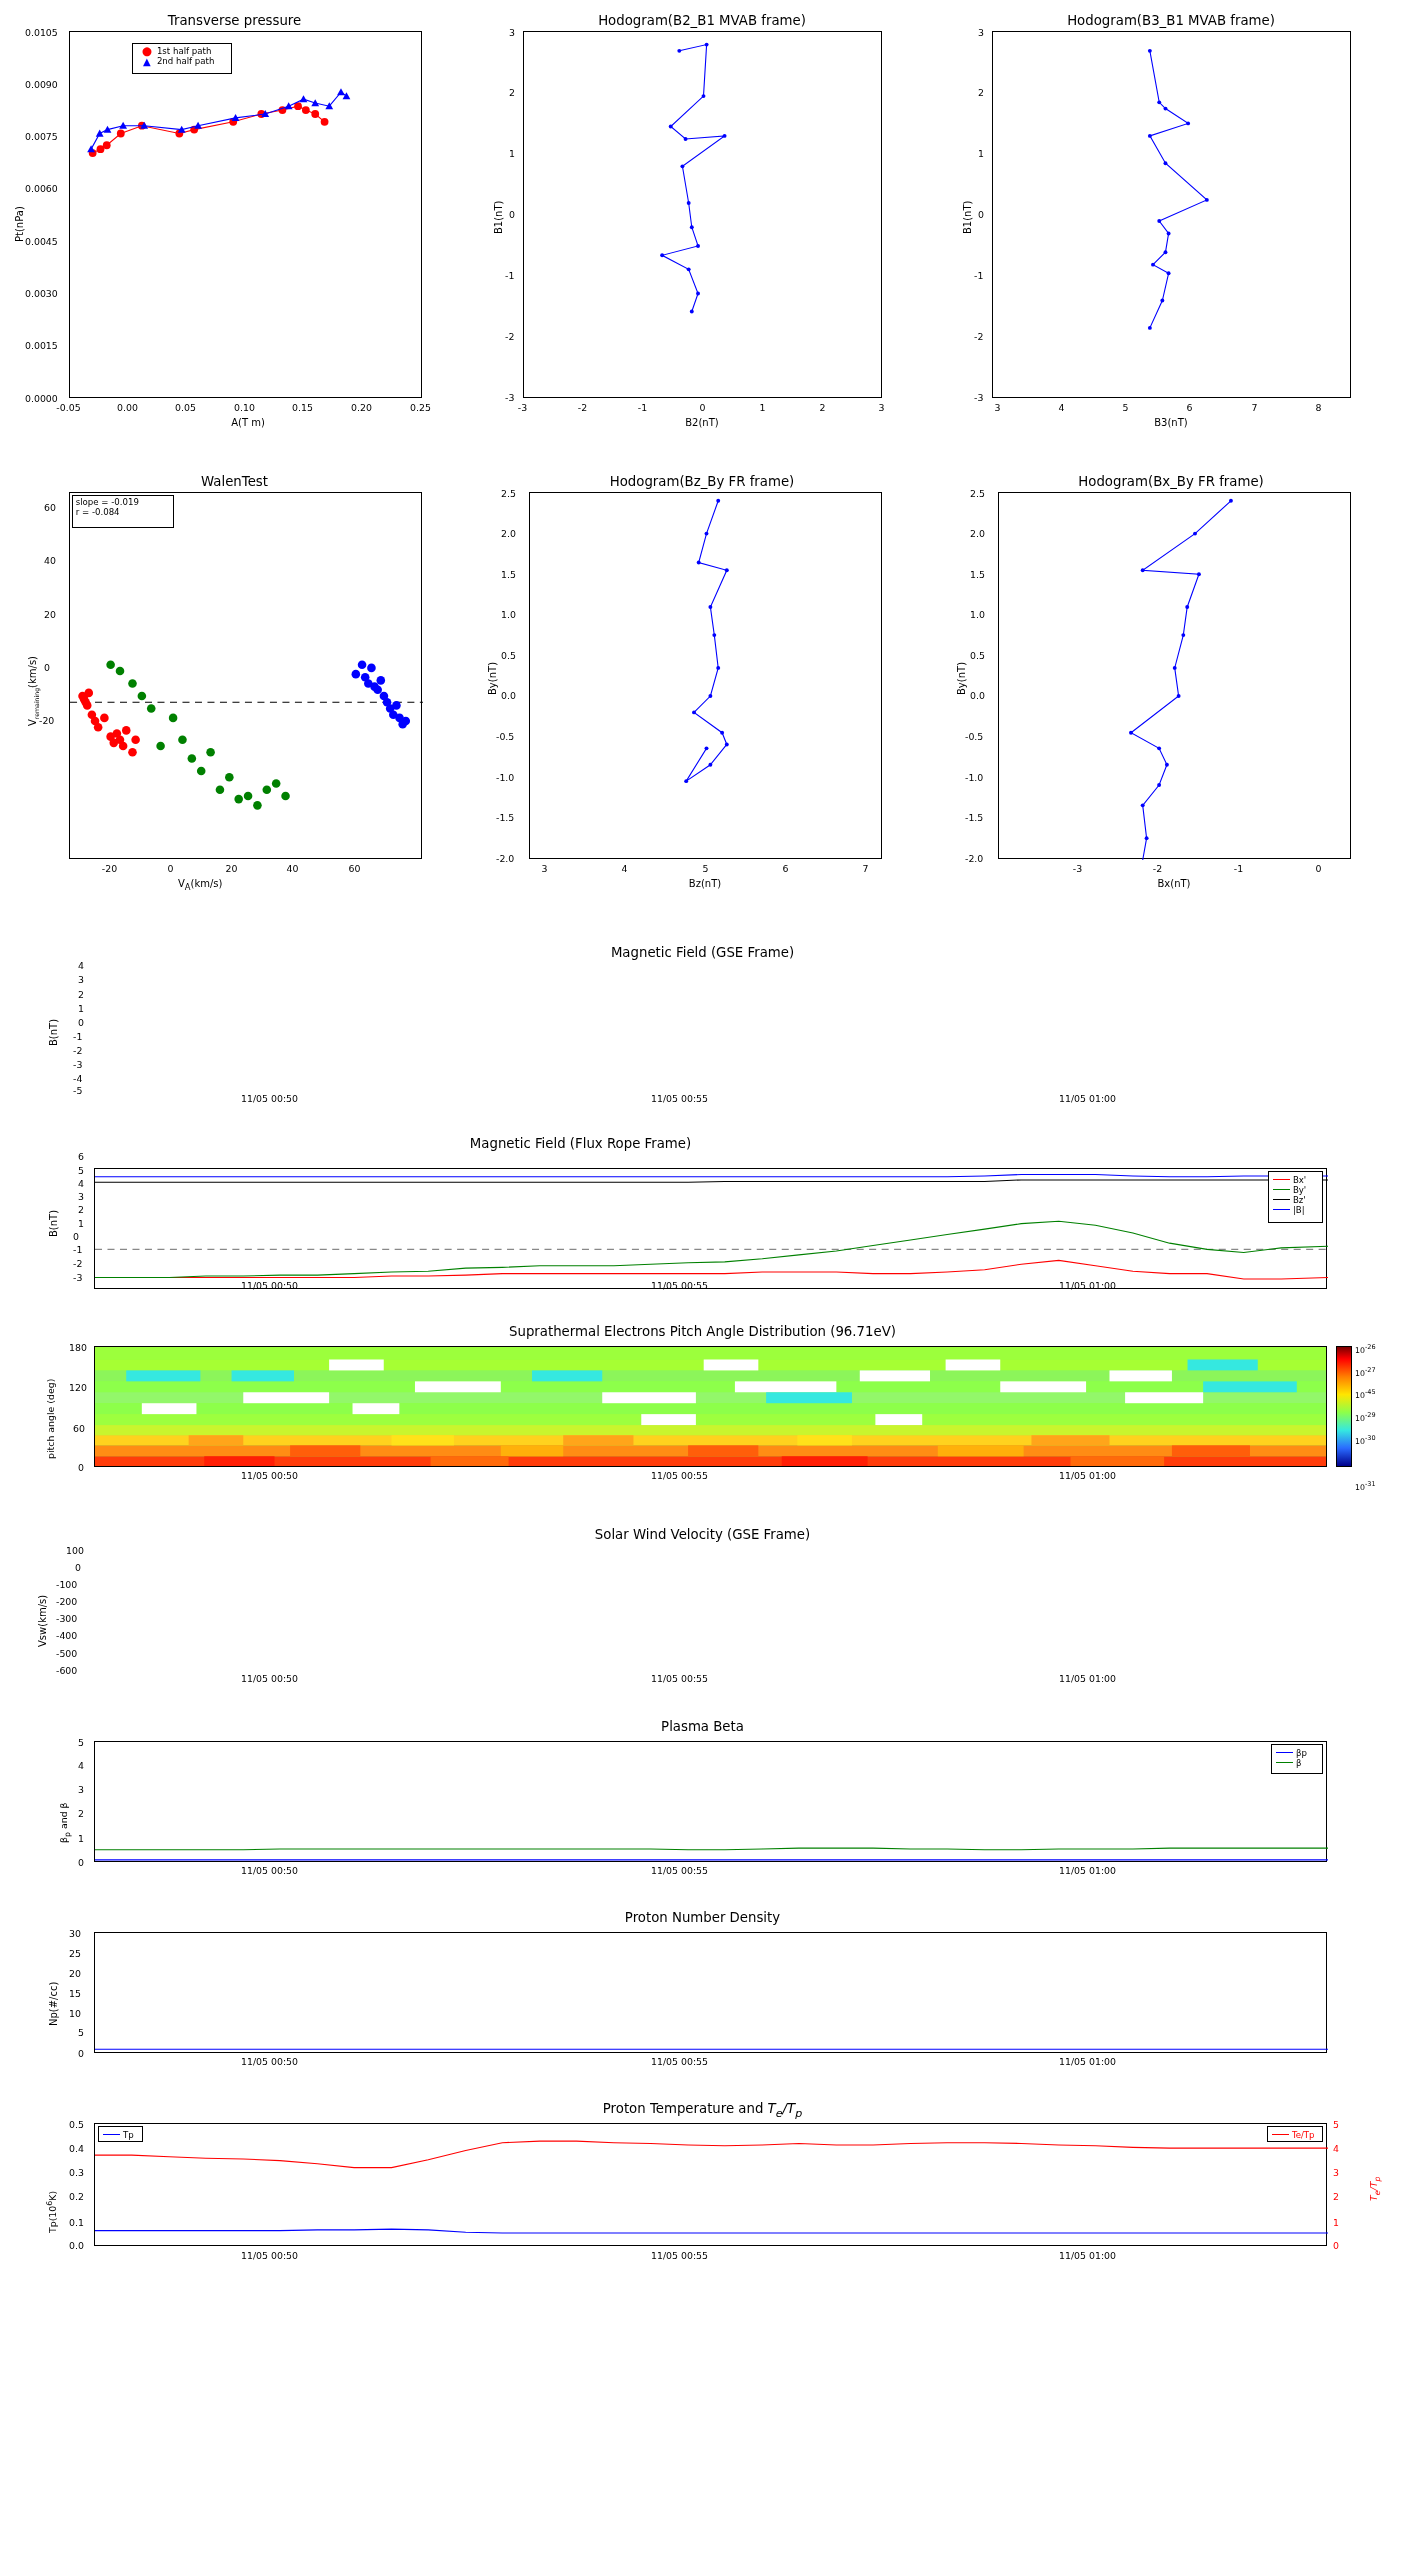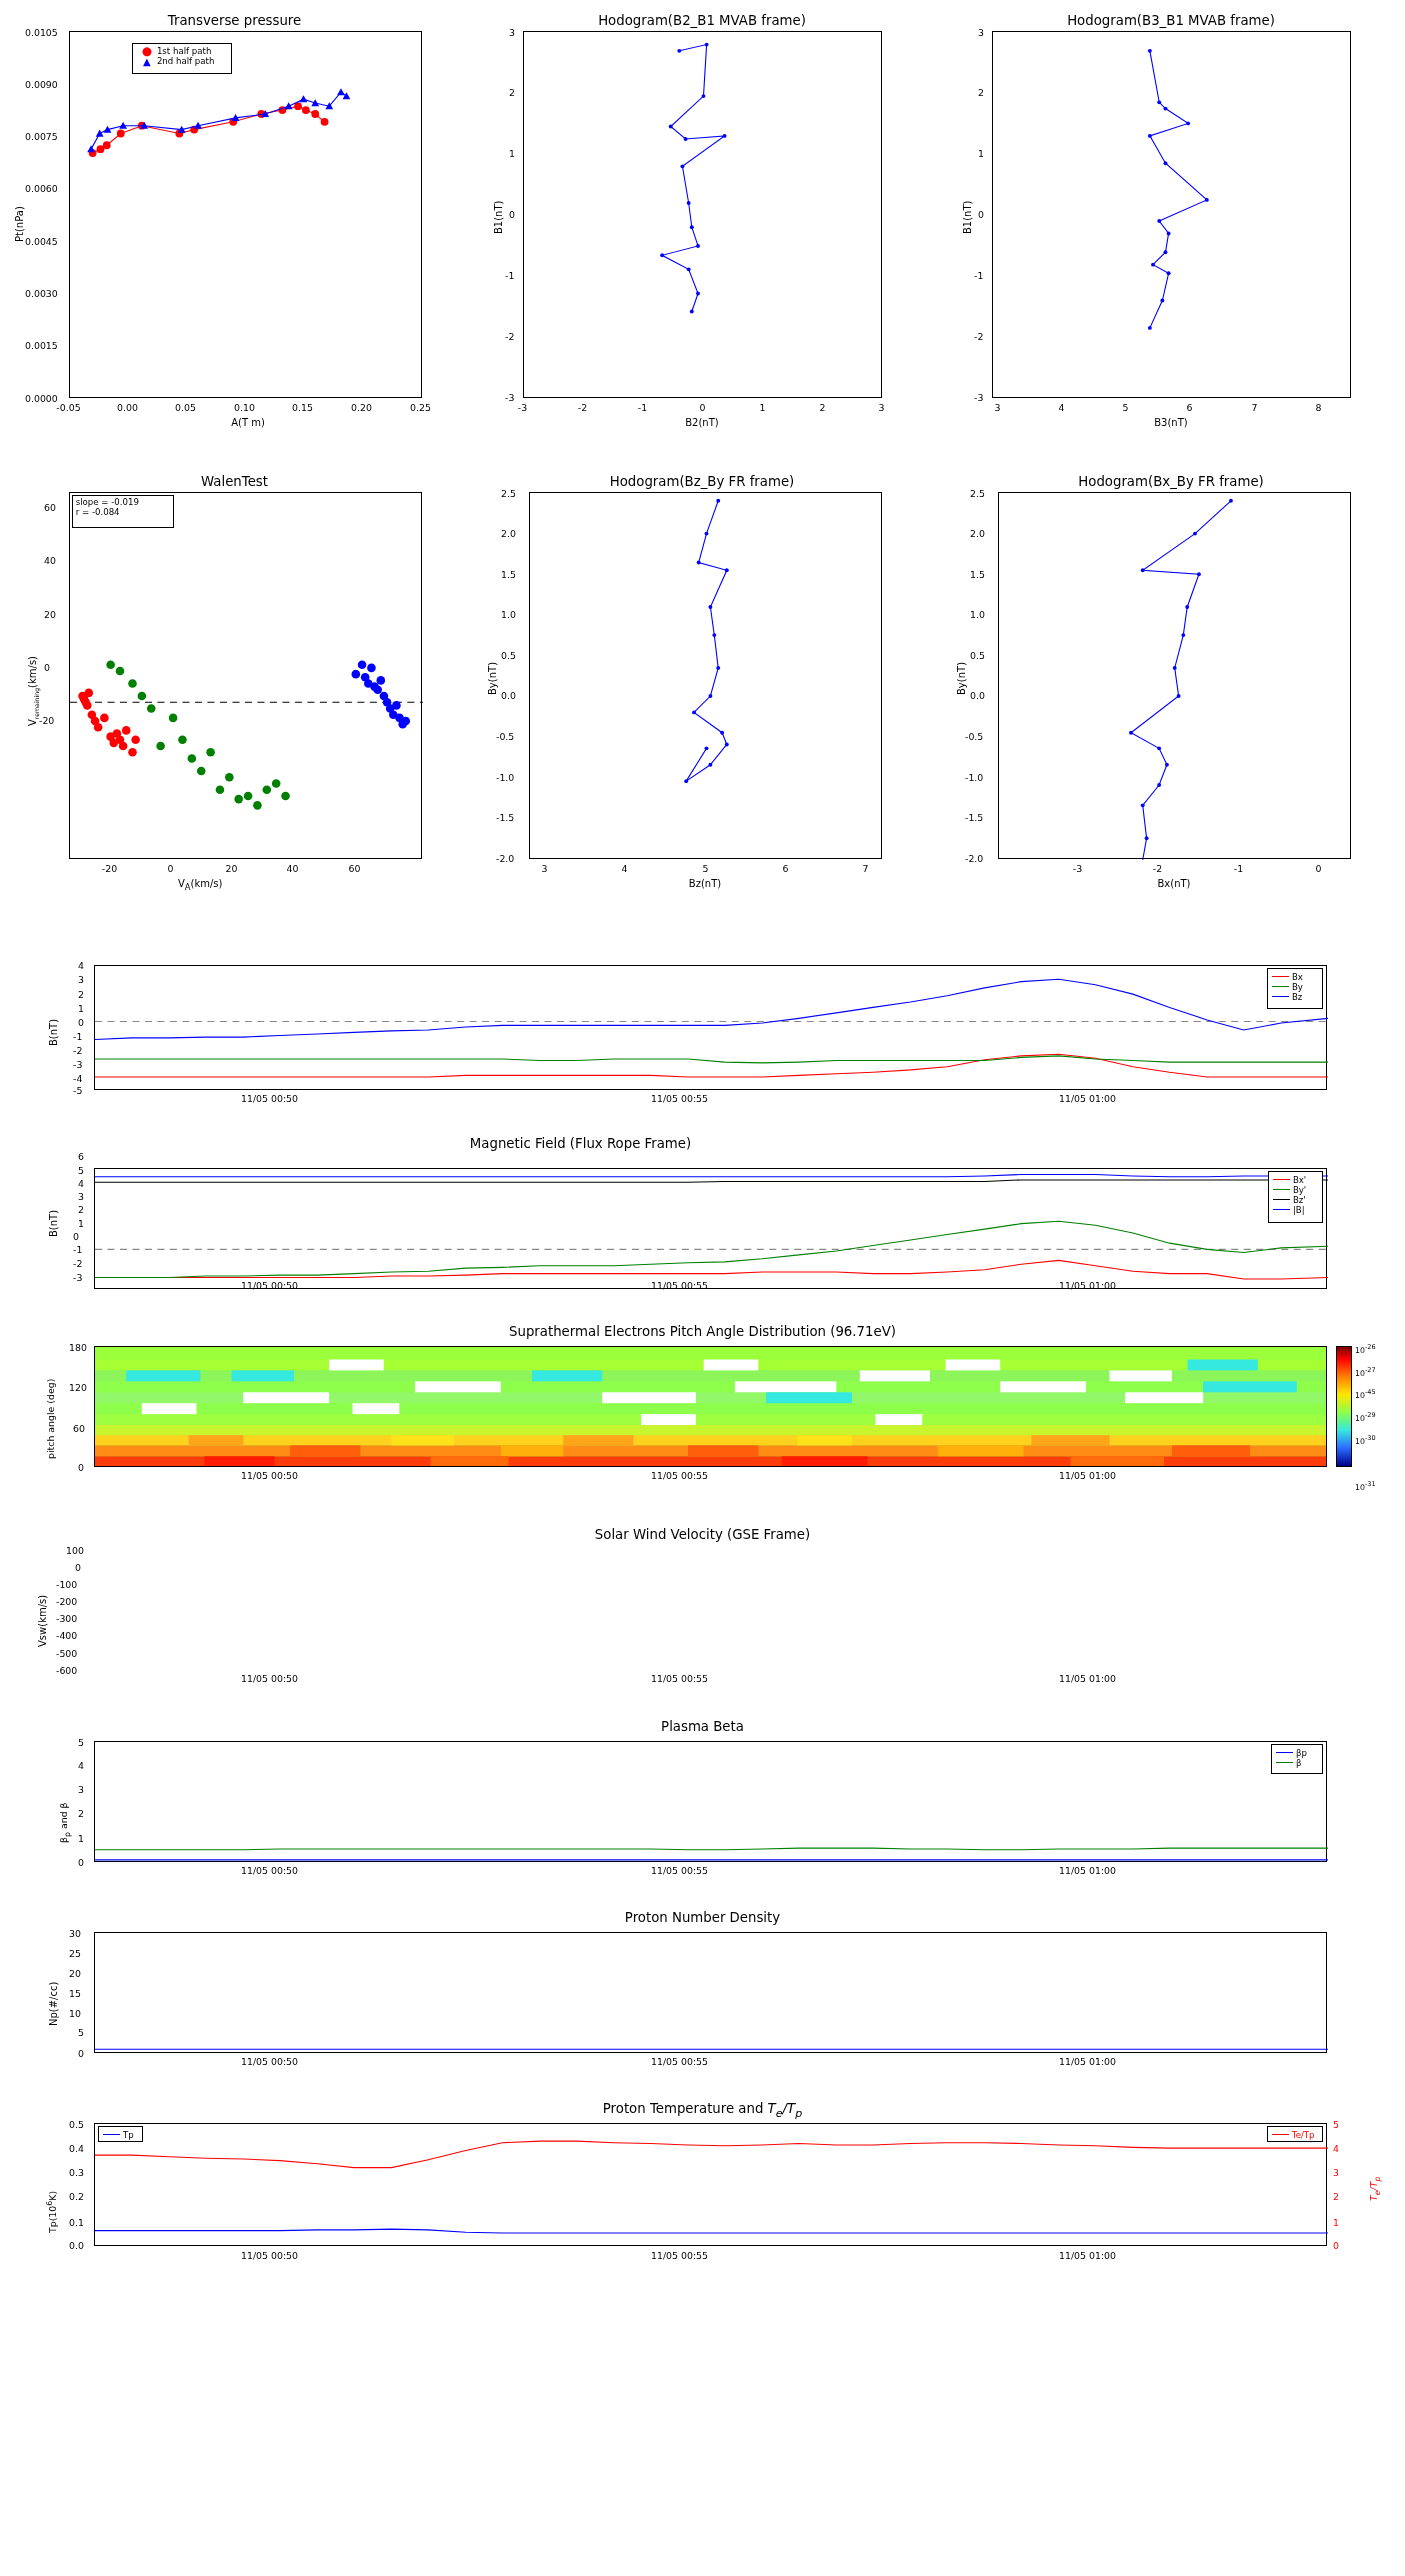--- a/index.html
+++ b/index.html
@@ -342,42 +342,21 @@
     <div class="tick" style="left:28px;top:392px;">-2.0</div>
     <div class="tickx" style="left:125px;top:402px;width:31px;">-3</div>
     <div class="tickx" style="left:205px;top:402px;width:31px;">-2</div>
     <div class="tickx" style="left:286px;top:402px;width:31px;">-1</div>
     <div class="tickx" style="left:366px;top:402px;width:31px;">0</div>
     <div class="xlabel" style="left:159px;top:417px;width:156px;">Bx(nT)</div>
     <div class="ylabel" style="left:19px;top:234px;">By(nT)</div>
   </div>
 
   <div class="panel" style="left:0;top:937px;width:1405px;height:191px;">
-    <div class="axes" style="left:94px;top:28px;width:1233px;height:125px;">
-      <svg width="1233" height="125" viewBox="0 0 1580 160" preserveAspectRatio="none">
-        <line x1="0" y1="71" x2="1580" y2="71" stroke="#888" stroke-width="1.5" stroke-dasharray="9,7"></line>
-        <polyline fill="none" stroke="#ff0000" stroke-width="1.4" points="0,142 47,142 95,142 142,142 190,142 237,142 285,142 332,142 380,142 427,142 475,140 522,140 570,140 617,140 665,140 712,140 760,142 807,142 855,142 902,140 950,138 997,136 1045,133 1092,129 1140,120 1187,115 1235,113 1282,118 1330,129 1377,136 1425,142 1472,142 1520,142 1580,142"></polyline>
-        <polyline fill="none" stroke="#008000" stroke-width="1.4" points="0,119 47,119 95,119 142,119 190,119 237,119 285,119 332,119 380,119 427,119 475,119 522,119 570,121 617,121 665,119 712,119 760,119 807,123 855,124 902,123 950,121 997,121 1045,121 1092,121 1140,121 1187,117 1235,115 1282,119 1330,121 1377,123 1425,123 1472,123 1520,123 1580,123"></polyline>
-        <polyline fill="none" stroke="#0000ff" stroke-width="1.4" points="0,94 47,92 95,92 142,91 190,91 237,89 285,87 332,85 380,83 427,82 475,78 522,76 570,76 617,76 665,76 712,76 760,76 807,76 855,73 902,67 950,60 997,53 1045,46 1092,38 1140,28 1187,20 1235,17 1282,24 1330,36 1377,53 1425,69 1472,82 1520,73 1580,67"></polyline>
-      </svg>
-      <div class="legend" style="right:3.1px;top:2.3px;width:56px;height:41px;">
-        <div class="legrow">
-            <span class="legline" style="border-color:#ff0000;"></span>
-            <span class="legtxt">Bx</span>
-          </div>
-        <div class="legrow">
-            <span class="legline" style="border-color:#008000;"></span>
-            <span class="legtxt">By</span>
-          </div>
-        <div class="legrow">
-            <span class="legline" style="border-color:#0000ff;"></span>
-            <span class="legtxt">Bz</span>
-          </div>
-      </div>
-    </div>
+    <div class="title" style="left:0;top:7.8px;width:1405px;">Magnetic Field (GSE Frame)</div>
     <div class="tick" style="left:78px;top:23.4px;">4</div>
     <div class="tick" style="left:78px;top:37px;">3</div>
     <div class="tick" style="left:78px;top:52px;">2</div>
     <div class="tick" style="left:78px;top:66px;">1</div>
     <div class="tick" style="left:78px;top:80px;">0</div>
     <div class="tick" style="left:73px;top:94px;">-1</div>
     <div class="tick" style="left:73px;top:108px;">-2</div>
     <div class="tick" style="left:73px;top:122px;">-3</div>
     <div class="tick" style="left:73px;top:136px;">-4</div>
     <div class="tick" style="left:73px;top:148px;">-5</div>

